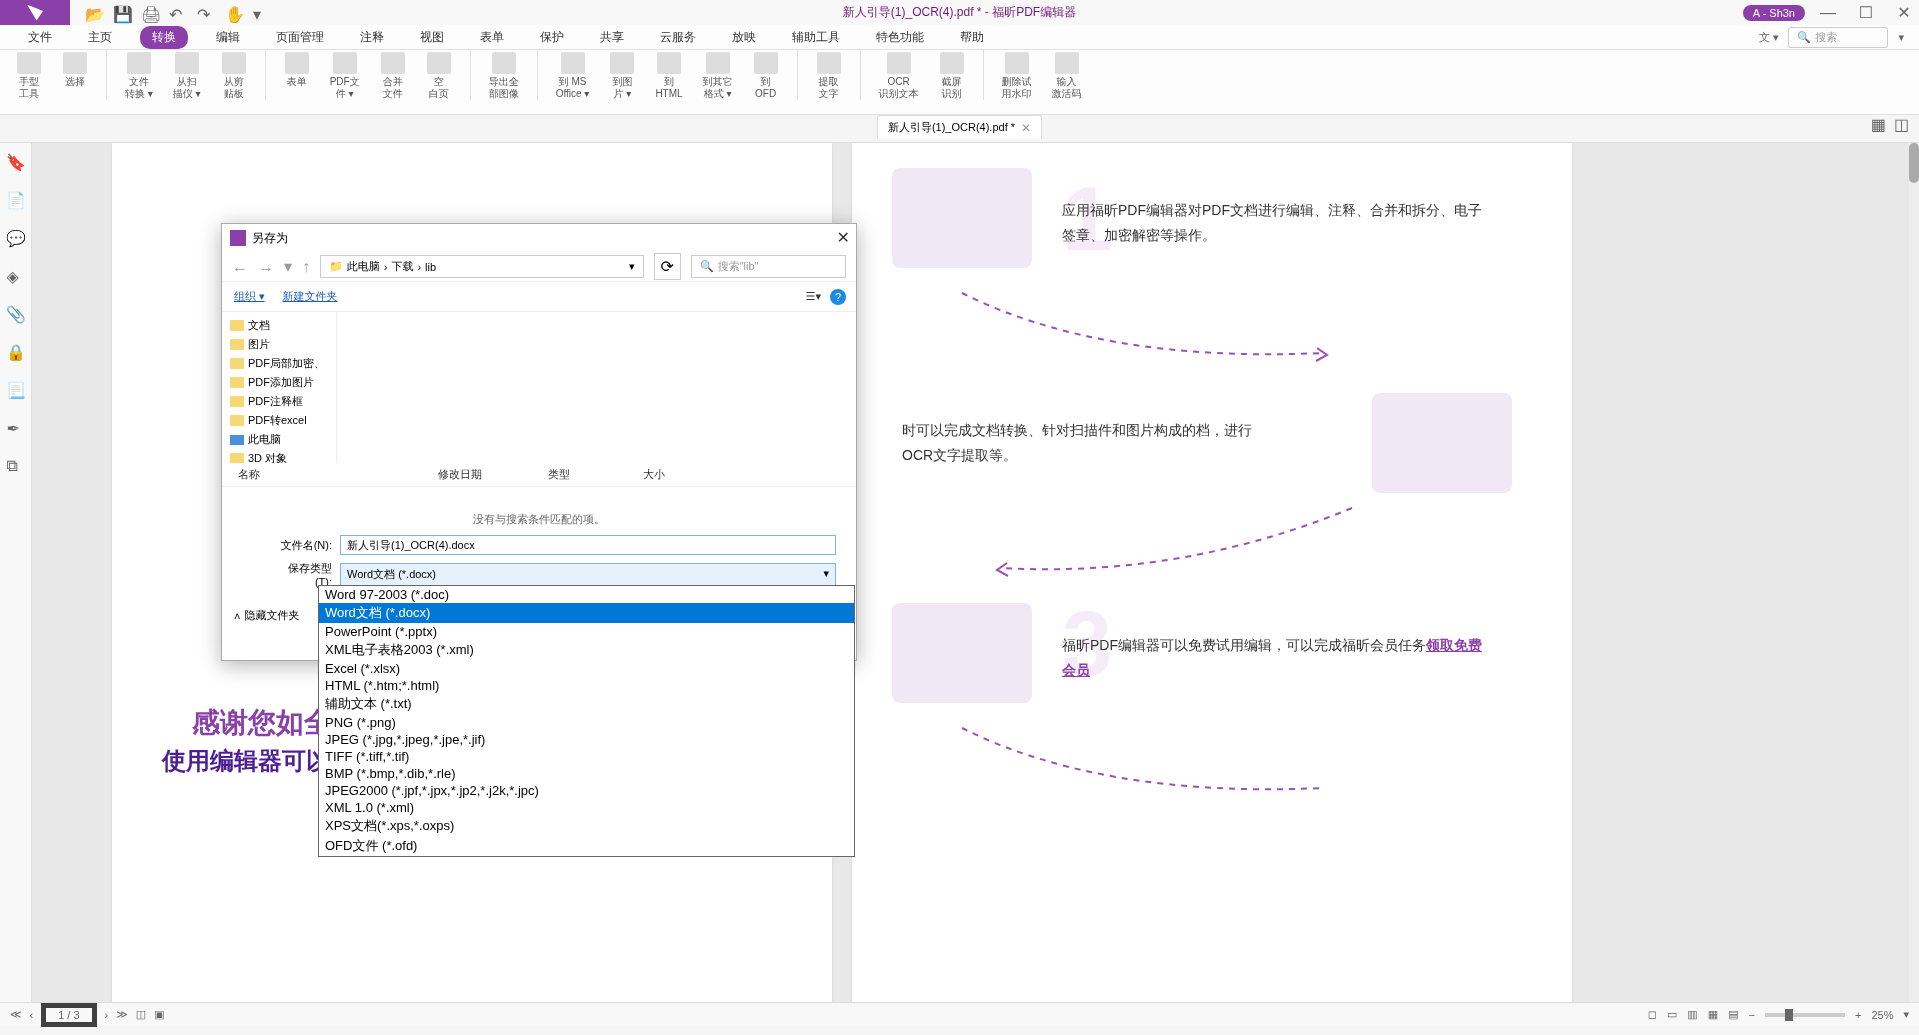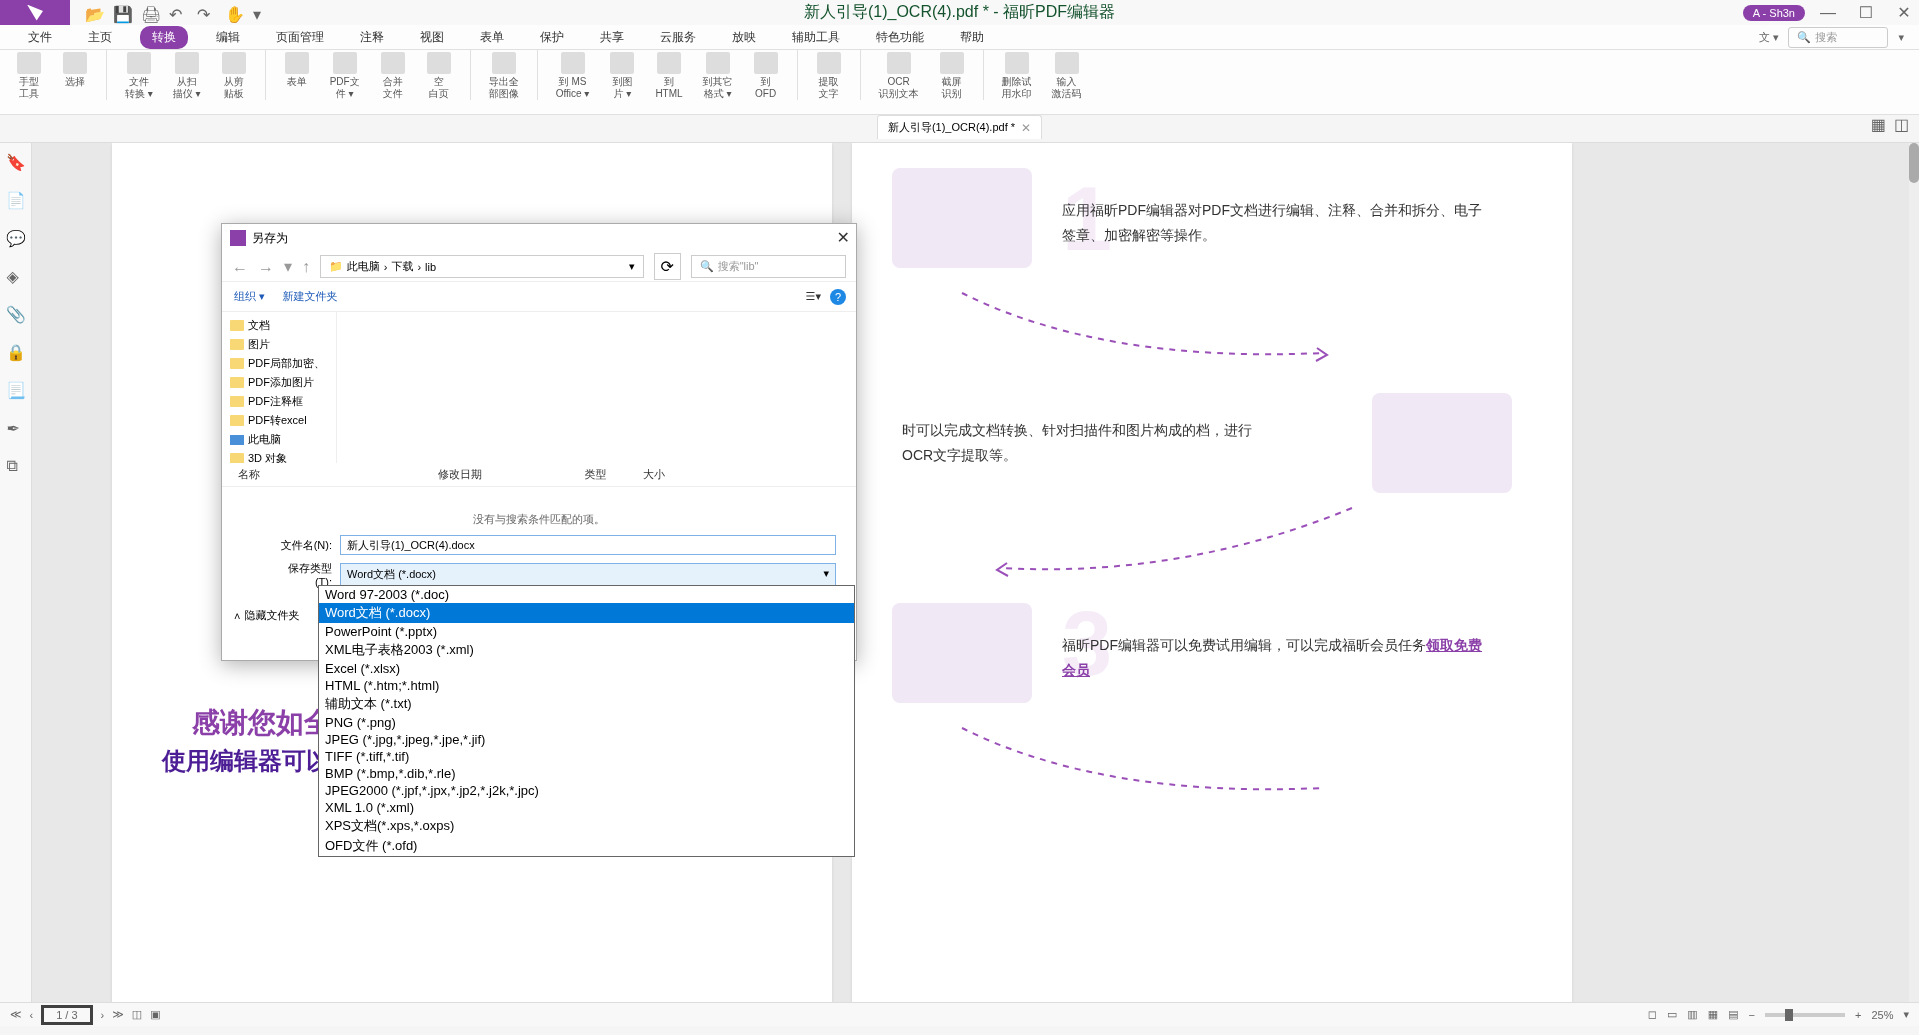--- a/index.html
+++ b/index.html
@@ -4,21 +4,21 @@
 <style>
 * { margin: 0; padding: 0; box-sizing: border-box; font-family: "Microsoft YaHei", sans-serif; }
 body { width: 1919px; height: 1035px; background: #f5f5f5; overflow: hidden; position: relative; }
 
 
 .titlebar { height: 25px; background: #f8f8f8; display: flex; align-items: center; position: relative; }
 .titlebar-left { width: 70px; height: 25px; background: #8b3fa8; display: flex; align-items: center; justify-content: center; }
 .logo-icon { width: 16px; height: 16px; background: white; clip-path: polygon(0 0, 100% 40%, 60% 100%); }
 .qat { display: flex; gap: 12px; margin-left: 15px; align-items: center; }
 .qat-icon { width: 16px; height: 16px; color: #666; cursor: pointer; }
-.titlebar-title { position: absolute; left: 50%; transform: translateX(-50%); font-size: 16px; color: #14532d; }
+.titlebar-title { position: absolute; left: 50%; transform: translateX(-50%); font-size: 12px; color: #701a75; }
 .titlebar-right { position: absolute; right: 0; display: flex; align-items: center; gap: 8px; }
 .user-badge { background: #8b3fa8; color: white; padding: 2px 10px; border-radius: 10px; font-size: 11px; }
 .win-btn { width: 30px; height: 25px; display: flex; align-items: center; justify-content: center; color: #666; cursor: pointer; }
 
 
 .menubar { height: 25px; background: #fdfdfd; display: flex; align-items: center; padding: 0 20px; gap: 20px; border-bottom: 1px solid #e0e0e0; position: relative; }
 .menu-item { font-size: 12px; color: #333; padding: 3px 8px; cursor: pointer; }
 .menu-item.active { background: #8b3fa8; color: white; border-radius: 10px; padding: 3px 12px; }
 .menubar-right { position: absolute; right: 15px; display: flex; align-items: center; gap: 10px; }
 .search-box { border: 1px solid #ccc; border-radius: 3px; padding: 2px 8px; width: 100px; font-size: 11px; display: flex; align-items: center; gap: 4px; }
@@ -63,31 +63,31 @@
 
 
 .dialog { position: absolute; left: 221px; top: 223px; width: 636px; height: 438px; background: white; border: 1px solid #aaa; box-shadow: 0 4px 20px rgba(0,0,0,0.3); }
 .dialog-title { height: 28px; display: flex; align-items: center; padding: 0 8px; font-size: 12px; }
 .dialog-title-icon { width: 16px; height: 16px; background: #8b3fa8; margin-right: 6px; }
 .dialog-close { position: absolute; right: 6px; top: 4px; font-size: 16px; color: #333; cursor: pointer; }
 .dialog-nav { height: 30px; display: flex; align-items: center; padding: 0 10px; gap: 10px; border-bottom: 1px solid #eee; }
 .nav-arrow { color: #999; cursor: pointer; }
 .breadcrumb { flex: 1; border: 1px solid #ccc; padding: 3px 8px; font-size: 11px; display: flex; align-items: center; gap: 4px; }
 .dialog-search { width: 155px; border: 1px solid #ccc; padding: 3px 8px; font-size: 11px; display: flex; align-items: center; gap: 4px; color: #999; }
-.dialog-toolbar { height: 30px; display: flex; align-items: center; padding: 0 12px; font-size: 11px; color: #1e5bb8; border-bottom: 1px solid #eee; gap: 18px; position: relative; }
+.dialog-toolbar { height: 30px; display: flex; align-items: center; padding: 0 12px; font-size: 11px; color: #1e5bb8; border-bottom: 1px solid #eee; gap: 18px; position: relative; text-decoration: underline; }
 .help-icon { position: absolute; right: 10px; width: 16px; height: 16px; background: #1e88e5; border-radius: 50%; color: white; text-align: center; font-size: 11px; line-height: 16px; }
 .view-icon { position: absolute; right: 35px; color: #333; }
 .dialog-body { display: flex; height: 215px; flex-direction: column; }
 .tree { width: 115px; border-right: 1px solid #eee; padding: 4px; font-size: 11px; overflow: hidden; }
 .tree-item { padding: 2px 4px; display: flex; align-items: center; gap: 4px; white-space: nowrap; }
 .tree-folder { width: 14px; height: 11px; background: #f8d775; border-radius: 1px; display: inline-block; }
 .tree-pc { width: 14px; height: 10px; background: #4a90d9; display: inline-block; }
 .filelist { flex: 1; }
 .filelist-header { height: 24px; display: flex; align-items: center; font-size: 11px; color: #333; border-bottom: 1px solid #eee; padding-left: 16px; }
-.fh-c1 { width: 200px; } .fh-c2 { width: 110px; } .fh-c3 { width: 95px; text-align: center; } .fh-c4 { width: 60px; }
+.fh-c1 { width: 200px; } .fh-c2 { width: 110px; } .fh-c3 { width: 95px; } .fh-c4 { width: 60px; }
 .empty-msg { text-align: center; font-size: 11px; color: #666; margin-top: 25px; }
 .dialog-fields { padding: 8px 20px 8px 50px; font-size: 11px; }
 .field-row { display: flex; align-items: center; margin-bottom: 6px; }
 .field-label { width: 60px; text-align: right; margin-right: 8px; }
 .field-input { flex: 1; border: 1px solid #7eb2e6; padding: 3px 6px; font-size: 11px; }
 .field-select { flex: 1; border: 1px solid #7eb2e6; padding: 3px 6px; font-size: 11px; background: #e5f1fb; position: relative; }
 .dialog-footer { display: flex; align-items: center; padding: 6px 12px; font-size: 11px; }
 .hide-folders { display: flex; align-items: center; gap: 4px; cursor: pointer; }
 
 
@@ -314,21 +314,21 @@
     <div class="page-scroll">
       <div class="scroll-thumb"></div>
     </div>
   </div>
 </div>
 
 <div class="statusbar">
   <div class="status-left">
     <span>≪</span>
     <span>‹</span>
-    <span style="border:3px solid #404040;padding:1px 12px">1 / 3</span>
+    <span style="border:5px solid #404040;padding:1px 12px">1 / 3</span>
     <span>›</span>
     <span>≫</span>
     <span>◫</span>
     <span>▣</span>
   </div>
   <div class="status-right">
     <span>◻</span>
     <span>▭</span>
     <span>▥</span>
     <span>▦</span>

